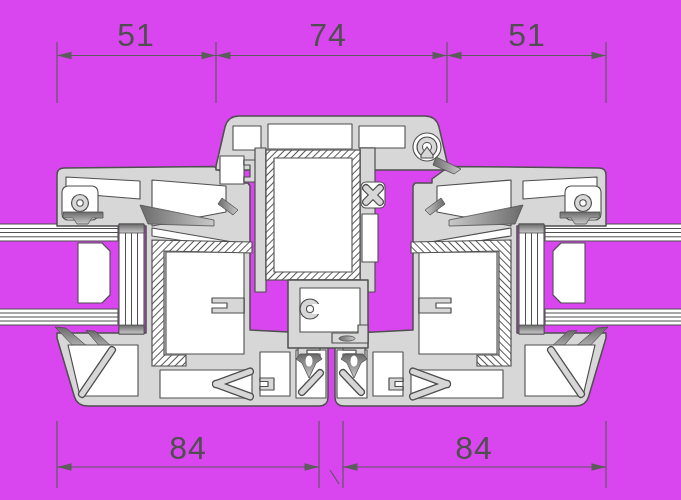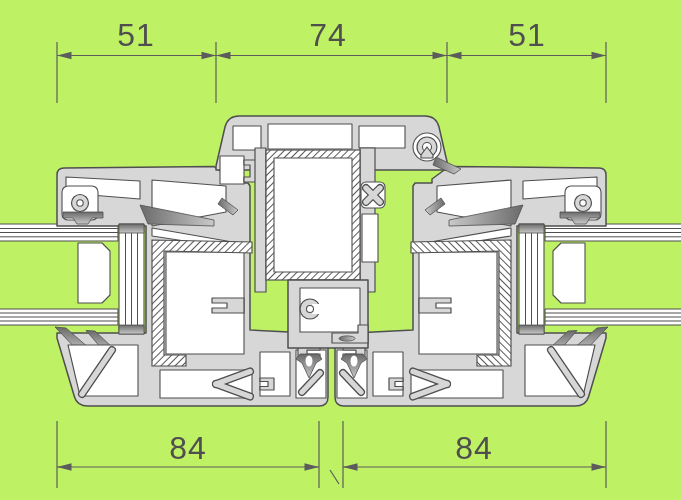--- a/index.html
+++ b/index.html
@@ -1,16 +1,16 @@
 <!DOCTYPE html>
 <html><head>
 <meta charset="utf-8">
 <style>
   html,body{margin:0;padding:0;background:#ffffff;}
-  .stage{position:relative;width:681px;height:500px;background:#bef264;overflow:hidden;
+  .stage{position:relative;width:681px;height:500px;background:#d946ef;overflow:hidden;
          font-family:"Liberation Sans",sans-serif;}
   svg{display:block;}
   .p   {fill:#d7d7d7;stroke:#4f4f4f;stroke-width:1.5;stroke-linejoin:round;}
   .p2  {fill:#d7d7d7;stroke:#4f4f4f;stroke-width:1.2;stroke-linejoin:round;}
   .w   {fill:#ffffff;stroke:#4f4f4f;stroke-width:1.1;stroke-linejoin:round;}
   .wn  {fill:#ffffff;stroke:none;}
   .gl  {fill:none;stroke:#4f4f4f;stroke-width:1;}
   .gkv {fill:url(#gkV);stroke:#4f4f4f;stroke-width:.8;stroke-linejoin:round;}
   .gkh {fill:url(#gkH);stroke:#4f4f4f;stroke-width:.8;stroke-linejoin:round;}
   .hat {fill:url(#hatch);stroke:#4f4f4f;stroke-width:1.15;}

